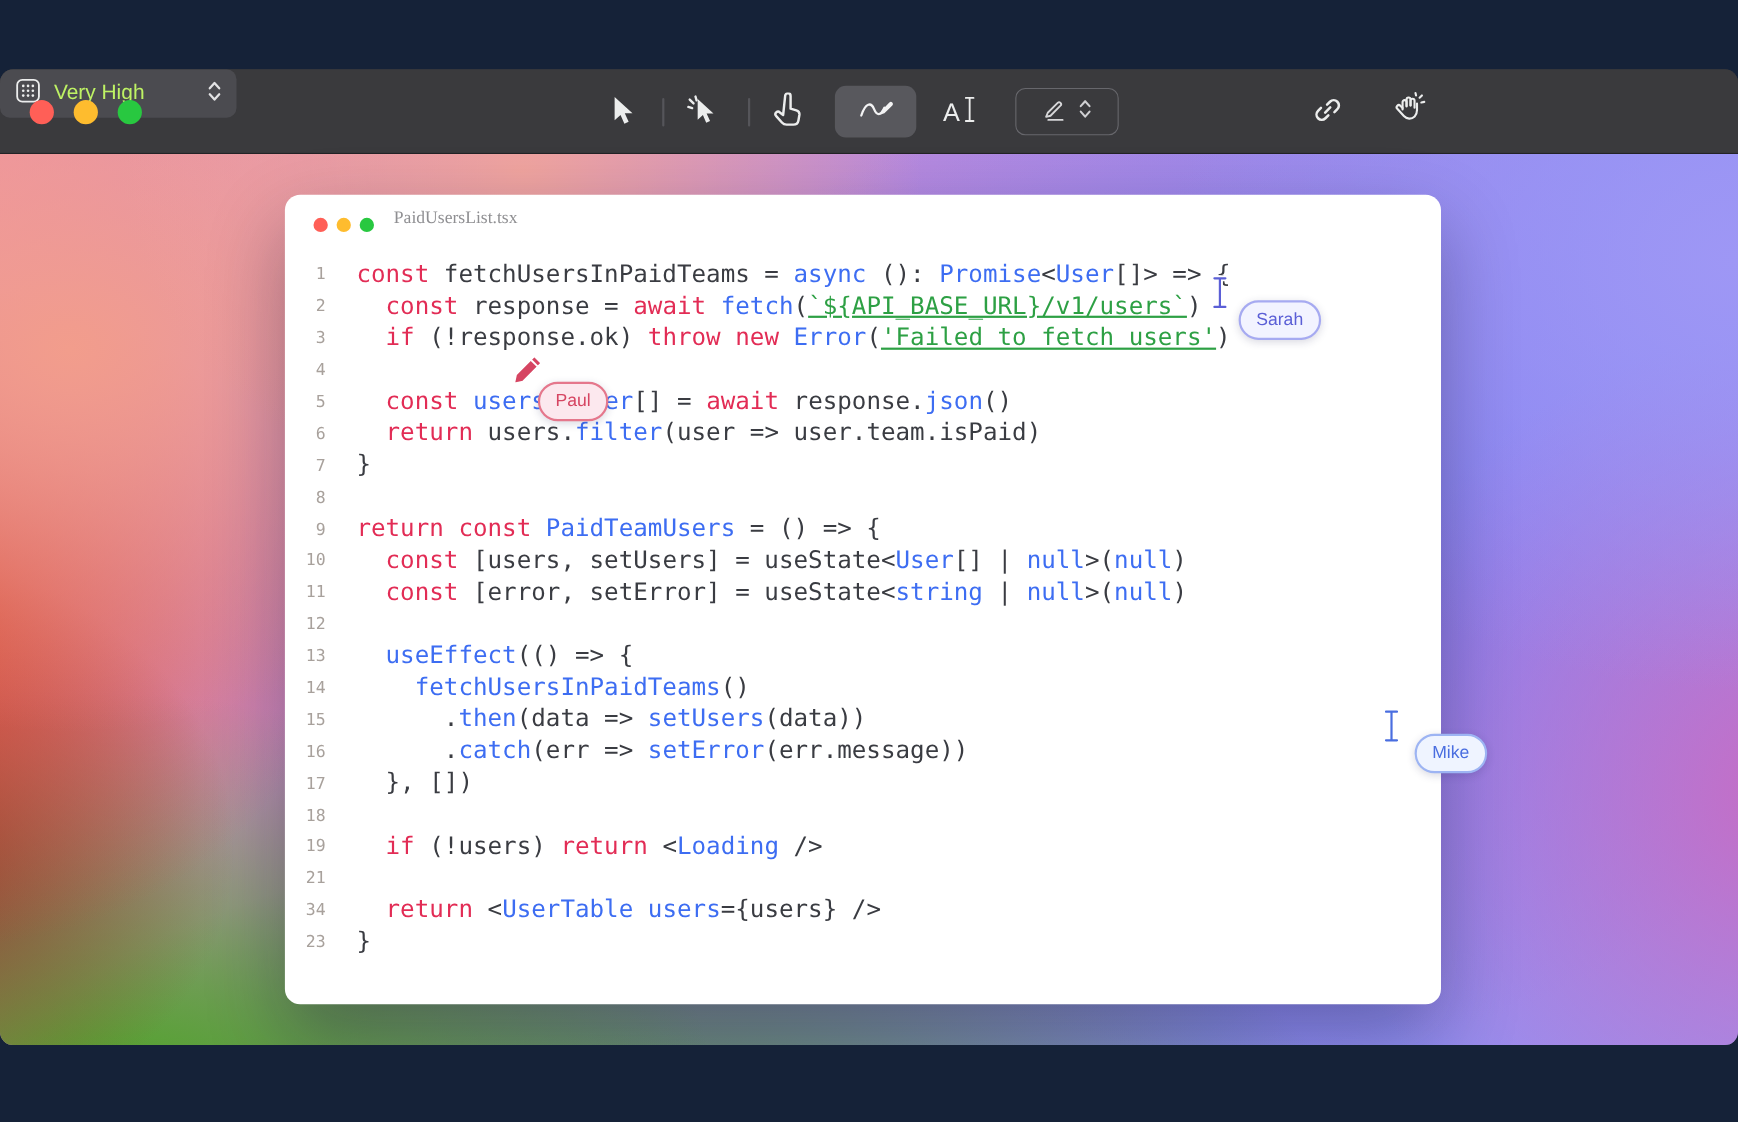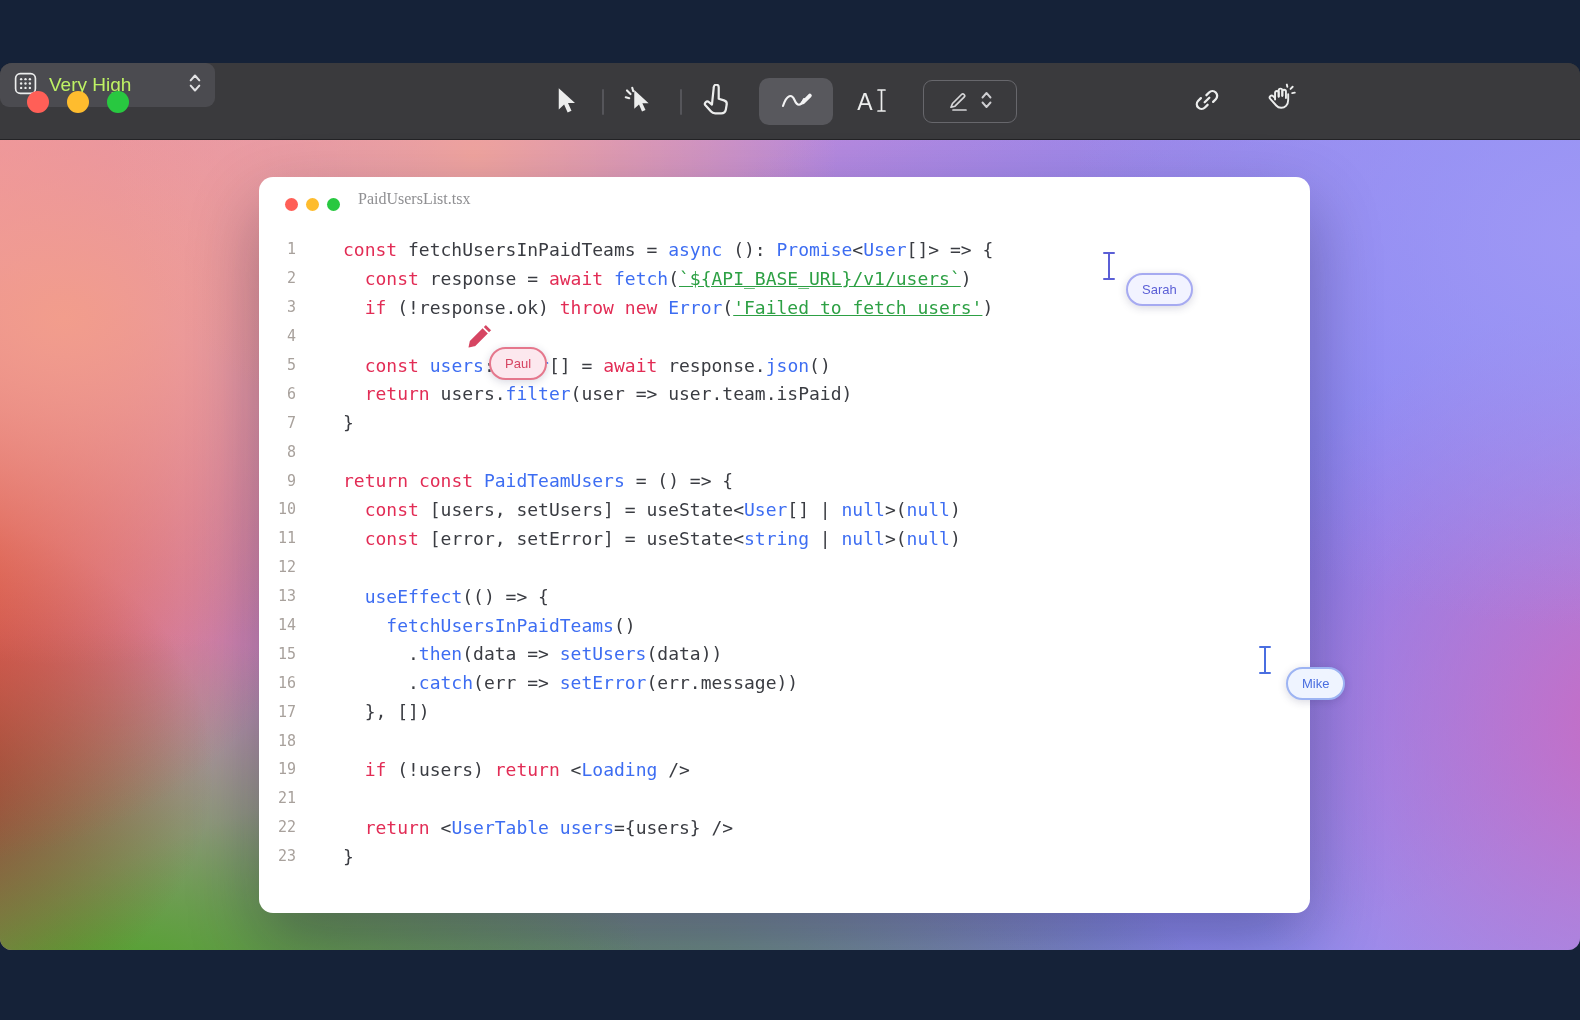--- a/index.html
+++ b/index.html
@@ -54,33 +54,33 @@
             background:#ffffff; border-radius:14px; box-shadow:0 30px 70px rgba(10,10,40,.32); }
   .editor-dots { position:absolute; left:26px; top:21px; display:flex; gap:8px; }
   .edot { width:13px; height:13px; border-radius:50%; }
   .editor-title { position:absolute; left:99px; top:13px;
                   font-family:Liberation Serif, serif; font-size:16px; color:#8f8f92; }
 
   .code { position:absolute; left:0; top:58px; width:100%; }
   .code-row { display:flex; align-items:center; height:28.9px; white-space:pre;
               font-family:"DejaVu Sans Mono", monospace; }
   .ln { flex:none; width:37px; text-align:right; font-size:15px; color:var(--c-ln,#a8a19c); }
-  .lc { margin-left:47px; font-size:18px; }
+  .lc { margin-left:28px; font-size:22px; }
   .tok-kw  { color:var(--c-kw,#e22c55); }
   .tok-fn  { color:var(--c-fn,#3d6df2); }
   .tok-str { color:var(--c-str,#2da044);text-decoration:underline; }
   .tok-pl  { color:var(--c-pl,#3a3c42); }
 
   
   .cursor { position:absolute; z-index:60; }
   .c-sarah { left:1100px; top:250px; }
   .c-mike  { left:1256px; top:644px; }
   .c-paul  { left:462px;  top:320px; }
   .pill { position:absolute; display:inline-block; padding:7px 14px; border:2px solid;
-          border-radius:18px; font-size:13px; font-weight:500; white-space:nowrap;
+          border-radius:18px; font-size:16px; font-weight:500; white-space:nowrap;
           box-shadow:0 2px 8px rgba(40,40,90,.18); }
   .c-sarah .pill { left:26px; top:23px; }
   .c-mike  .pill { left:30px; top:23px; }
   .c-paul  .pill { left:27px; top:27px; }
 </style>
 </head>
 <body>
 
 <div class="stage">
 
@@ -229,21 +229,21 @@
             <div class="code-row"><span class="ln">11</span><span class="lc"><span class="tok-pl">  </span><span class="tok-kw">const</span><span class="tok-pl"> [error, setError] = useState&lt;</span><span class="tok-fn">string</span><span class="tok-pl"> | </span><span class="tok-fn">null</span><span class="tok-pl">&gt;(</span><span class="tok-fn">null</span><span class="tok-pl">)</span></span></div>
             <div class="code-row"><span class="ln">12</span><span class="lc"></span></div>
             <div class="code-row"><span class="ln">13</span><span class="lc"><span class="tok-pl">  </span><span class="tok-fn">useEffect</span><span class="tok-pl">(() =&gt; {</span></span></div>
             <div class="code-row"><span class="ln">14</span><span class="lc"><span class="tok-pl">    </span><span class="tok-fn">fetchUsersInPaidTeams</span><span class="tok-pl">()</span></span></div>
             <div class="code-row"><span class="ln">15</span><span class="lc"><span class="tok-pl">      .</span><span class="tok-fn">then</span><span class="tok-pl">(data =&gt; </span><span class="tok-fn">setUsers</span><span class="tok-pl">(data))</span></span></div>
             <div class="code-row"><span class="ln">16</span><span class="lc"><span class="tok-pl">      .</span><span class="tok-fn">catch</span><span class="tok-pl">(err =&gt; </span><span class="tok-fn">setError</span><span class="tok-pl">(err.message))</span></span></div>
             <div class="code-row"><span class="ln">17</span><span class="lc"><span class="tok-pl">  }, [])</span></span></div>
             <div class="code-row"><span class="ln">18</span><span class="lc"></span></div>
             <div class="code-row"><span class="ln">19</span><span class="lc"><span class="tok-pl">  </span><span class="tok-kw">if</span><span class="tok-pl"> (!users) </span><span class="tok-kw">return</span><span class="tok-pl"> &lt;</span><span class="tok-fn">Loading</span><span class="tok-pl"> /&gt;</span></span></div>
             <div class="code-row"><span class="ln">21</span><span class="lc"></span></div>
-            <div class="code-row"><span class="ln">22</span><span class="lc"><span class="tok-pl">  </span><span class="tok-kw">return</span><span class="tok-pl"> &lt;</span><span class="tok-fn">UserTable</span><span class="tok-pl"> </span><span class="tok-fn">users</span><span class="tok-pl">={users} /&gt;</span></span></div>
+            <div class="code-row"><span class="ln">34</span><span class="lc"><span class="tok-pl">  </span><span class="tok-kw">return</span><span class="tok-pl"> &lt;</span><span class="tok-fn">UserTable</span><span class="tok-pl"> </span><span class="tok-fn">users</span><span class="tok-pl">={users} /&gt;</span></span></div>
             <div class="code-row"><span class="ln">23</span><span class="lc"><span class="tok-pl">}</span></span></div>
           </div>
       </div>
 
     </div>
   </div>
 
   <div class="cursor c-sarah">
     <span>
       <svg width="18" height="32" viewBox="0 0 18 32">

